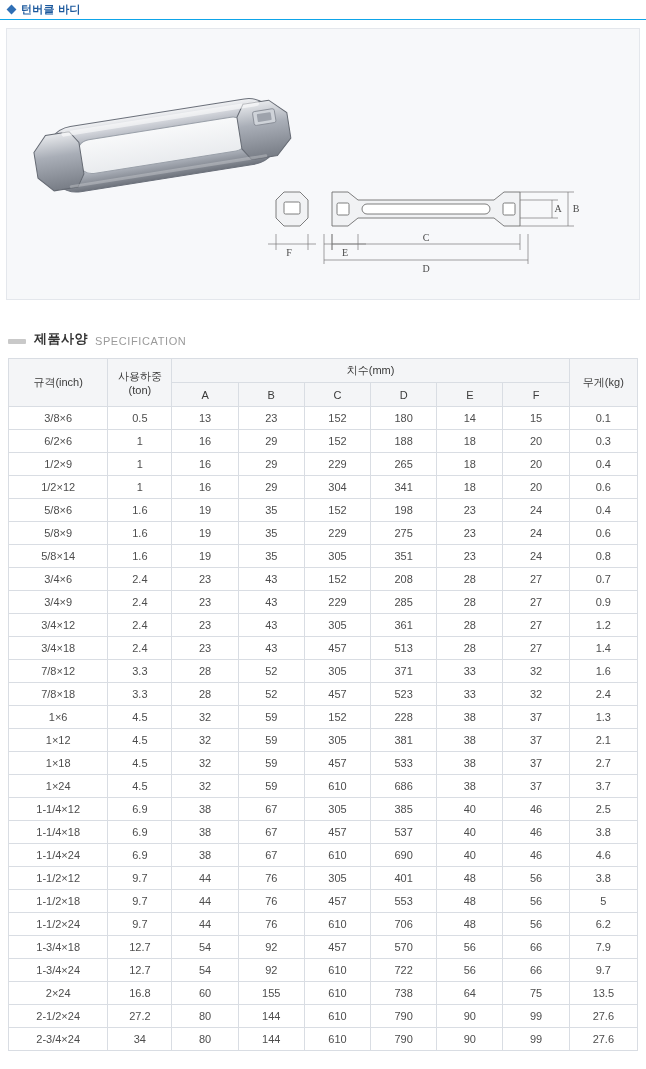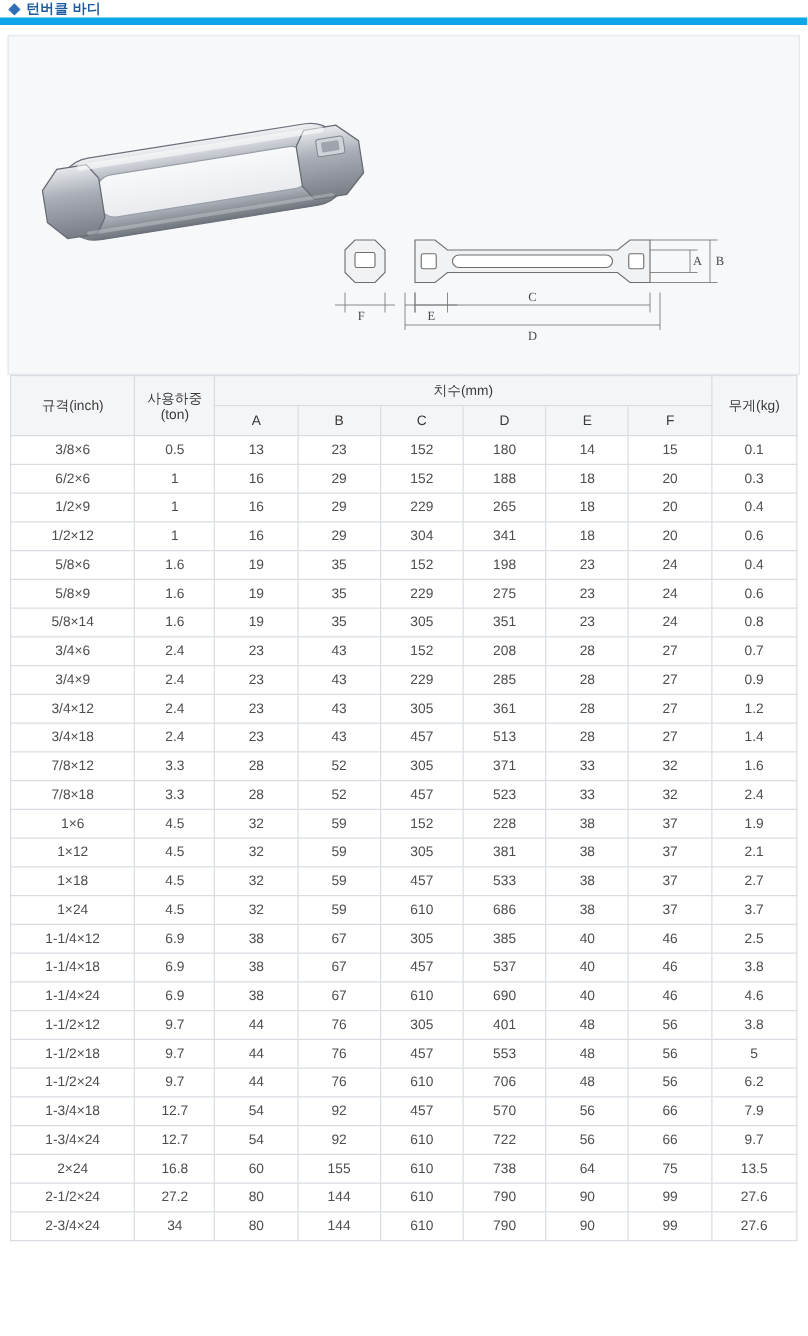--- a/index.html
+++ b/index.html
@@ -14,21 +14,21 @@
     -webkit-font-smoothing: antialiased;
   }
   .page {
     width: 646px;
     position: relative;
   }
 
   
   .title-bar {
     height: 20px;
-    border-bottom: 6px solid #0ea5e9;
+    border-bottom: 1px solid #0ea5e9;
     display: flex;
     align-items: center;
     padding-left: 8px;
     box-sizing: border-box;
   }
   .title-bullet {
     width: 7px;
     height: 7px;
     background: #2f6fb5;
     transform: rotate(45deg);
@@ -226,20 +226,25 @@
 
       <text class="dim-label" x="27" y="92" text-anchor="middle">F</text>
       <text class="dim-label" x="83" y="92" text-anchor="middle">E</text>
       <text class="dim-label" x="164" y="77" text-anchor="middle">C</text>
       <text class="dim-label" x="164" y="108" text-anchor="middle">D</text>
       <text class="dim-label" x="296" y="48" text-anchor="middle">A</text>
       <text class="dim-label" x="314" y="48" text-anchor="middle">B</text>
     </svg>
   </div>
 
+  <div class="spec-head">
+    <span class="spec-dash"></span>
+    <span class="spec-ko">제품사양</span>
+    <span class="spec-en">SPECIFICATION</span>
+  </div>
 
   <table class="spec">
     <colgroup>
       <col class="c0">
         <col class="c1">
         <col class="c2">
         <col class="c3">
         <col class="c4">
       <col class="c5">
         <col class="c6">
@@ -411,21 +416,21 @@
         </tr>
         <tr>
           <td>1×6</td>
           <td>4.5</td>
           <td>32</td>
           <td>59</td>
           <td>152</td>
           <td>228</td>
           <td>38</td>
           <td>37</td>
-          <td>1.9</td>
+          <td>1.3</td>
         </tr>
         <tr>
           <td>1×12</td>
           <td>4.5</td>
           <td>32</td>
           <td>59</td>
           <td>305</td>
           <td>381</td>
           <td>38</td>
           <td>37</td>

